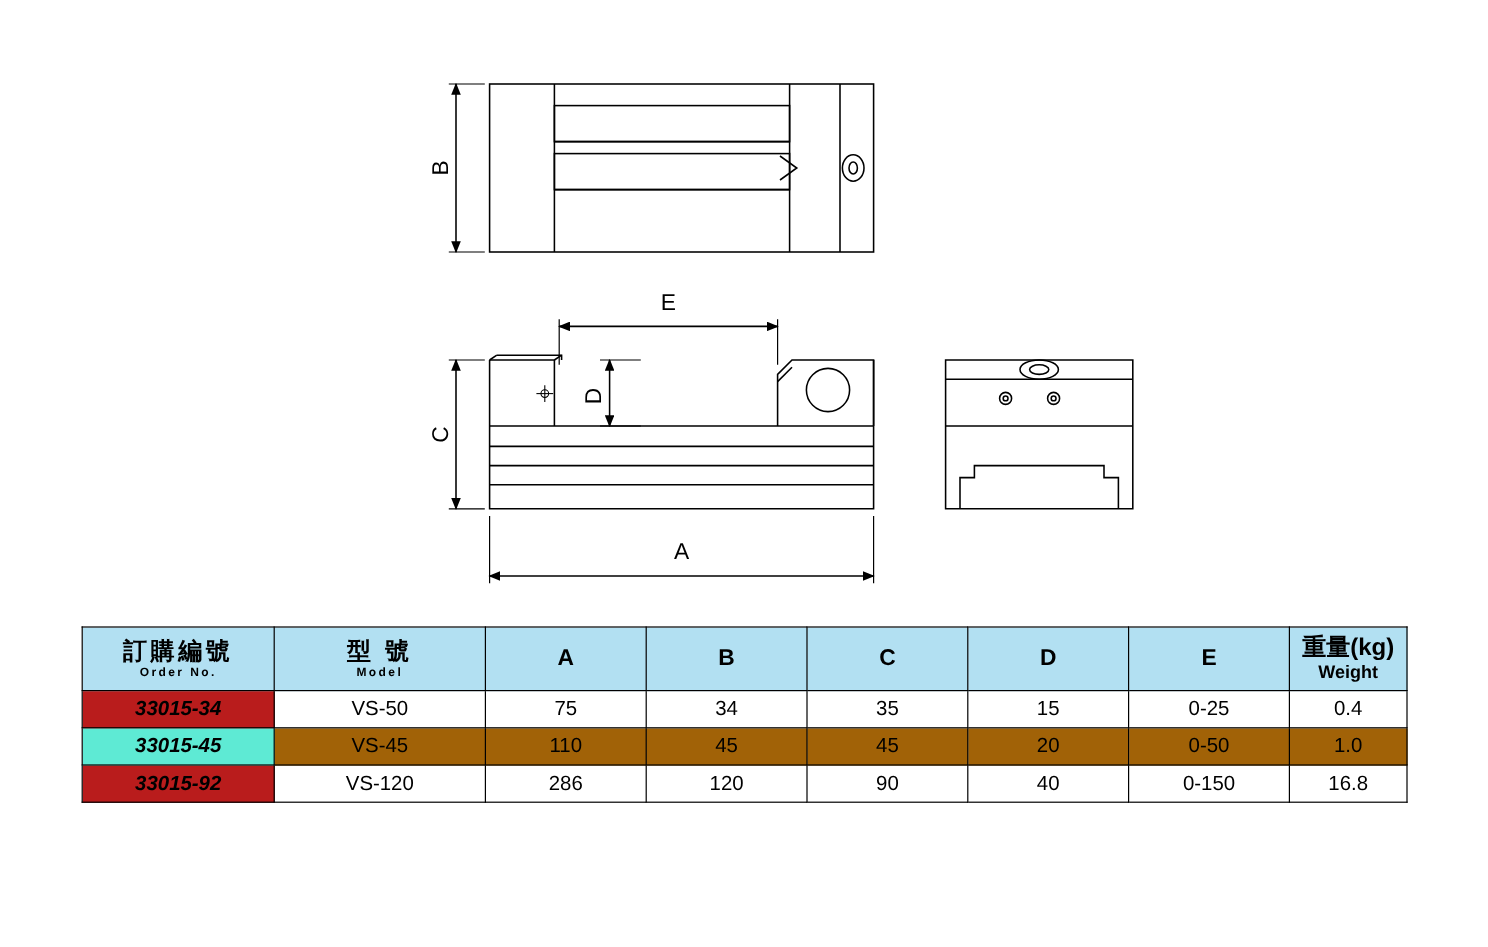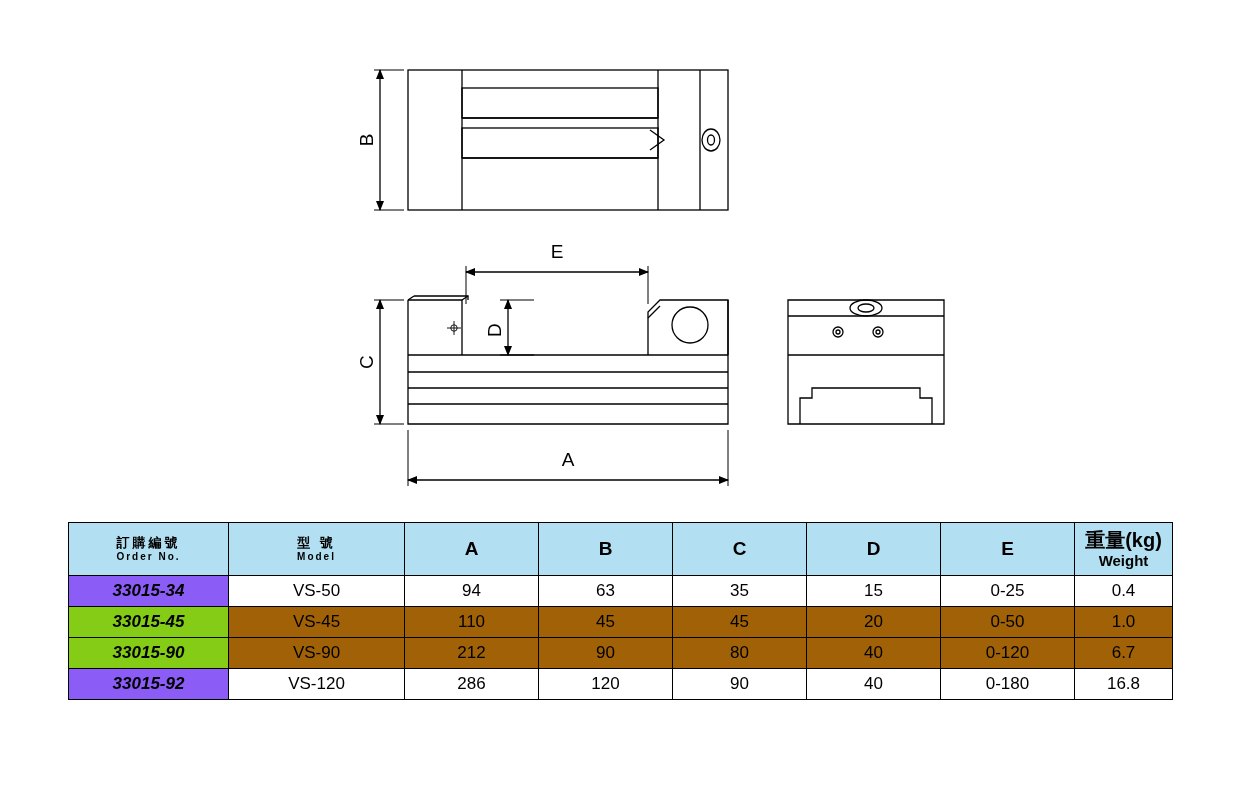--- a/index.html
+++ b/index.html
@@ -62,21 +62,21 @@
     background: #b2e0f2;
     font-weight: bold;
     line-height: 1.15;
   }
   table.spec thead th.head-order,
   table.spec thead th.head-model {
     background: #b2e0f2;
   }
   .head-line-top {
     display: block;
-    font-size: 13px;
+    font-size: 20px;
     letter-spacing: 3px;
   }
   .head-line-bottom {
     display: block;
     font-size: 10px;
     letter-spacing: 2px;
   }
   .head-big {
     font-size: 19px;
     font-weight: bold;
@@ -84,30 +84,30 @@
   .head-weight-top {
     display: block;
     font-size: 20px;
   }
   .head-weight-bottom {
     display: block;
     font-size: 15px;
     text-align: center;
   }
   td.order-cell {
-    background: #8b5cf6;
+    background: #b91c1c;
     font-style: italic;
     font-weight: bold;
     font-size: 18px;
   }
   tr.row-alt td {
     background: #a16207;
   }
   tr.row-alt td.order-cell {
-    background: #84cc16;
+    background: #5eead4;
   }
   td.model-cell { font-size: 17px; }
 
   
   col.c-order  { width: 160px; }
   col.c-model  { width: 176px; }
   col.c-a      { width: 134px; }
   col.c-b      { width: 134px; }
   col.c-c      { width: 134px; }
   col.c-d      { width: 134px; }
@@ -256,52 +256,42 @@
         <th>
           <span class="head-weight-top">重量(kg)</span>
           <span class="head-weight-bottom">Weight</span>
         </th>
       </tr>
     </thead>
     <tbody>
       <tr>
         <td class="order-cell">33015-34</td>
         <td class="model-cell">VS-50</td>
-        <td>94</td>
-        <td>63</td>
+        <td>75</td>
+        <td>34</td>
         <td>35</td>
         <td>15</td>
         <td>0-25</td>
         <td>0.4</td>
       </tr>
       <tr class="row-alt">
         <td class="order-cell">33015-45</td>
         <td class="model-cell">VS-45</td>
         <td>110</td>
         <td>45</td>
         <td>45</td>
         <td>20</td>
         <td>0-50</td>
         <td>1.0</td>
       </tr>
-      <tr class="row-alt">
-        <td class="order-cell">33015-90</td>
-        <td class="model-cell">VS-90</td>
-        <td>212</td>
-        <td>90</td>
-        <td>80</td>
-        <td>40</td>
-        <td>0-120</td>
-        <td>6.7</td>
-      </tr>
       <tr>
         <td class="order-cell">33015-92</td>
         <td class="model-cell">VS-120</td>
         <td>286</td>
         <td>120</td>
         <td>90</td>
         <td>40</td>
-        <td>0-180</td>
+        <td>0-150</td>
         <td>16.8</td>
       </tr>
     </tbody>
   </table>
 </div>
 
 </body></html>

